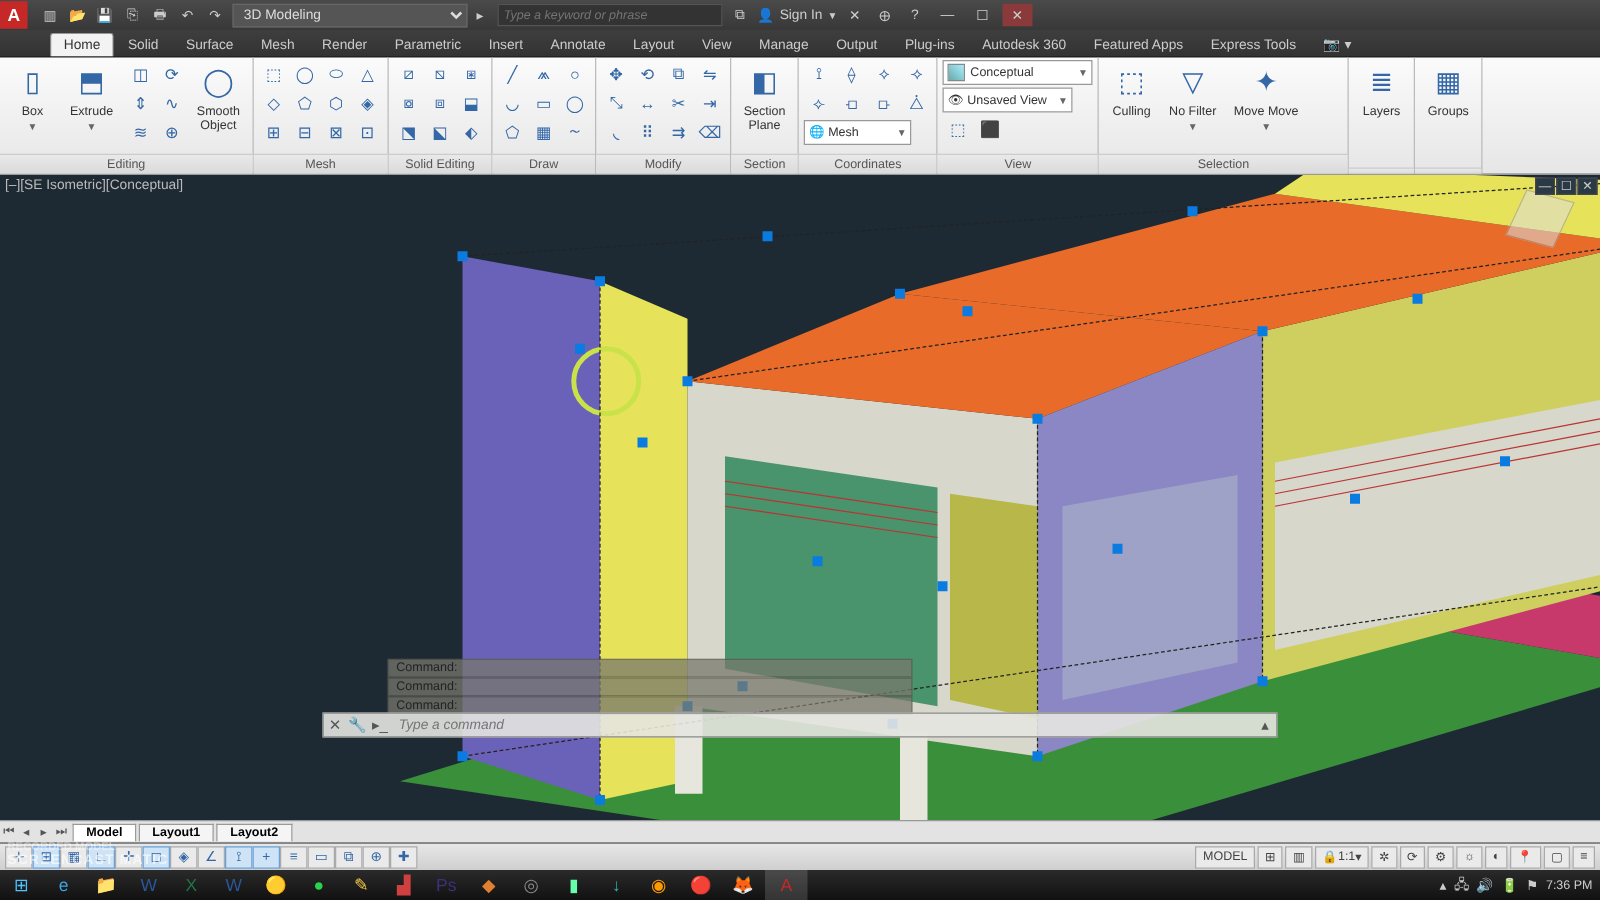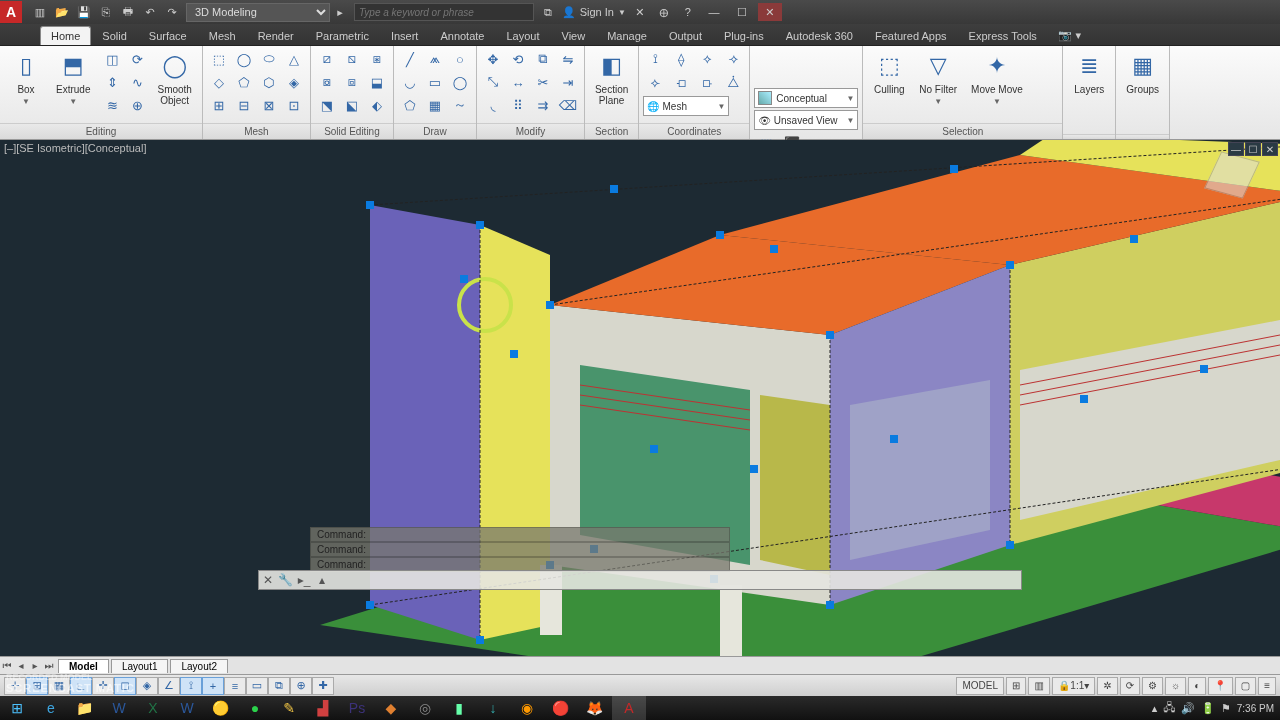--- a/index.html
+++ b/index.html
@@ -3,21 +3,21 @@
 <meta charset="utf-8">
 <style>
 * { margin: 0; padding: 0; box-sizing: border-box; font-family: "Segoe UI", Tahoma, sans-serif; }
 body { width: 1280px; height: 720px; overflow: hidden; background: #1a1a1a; position: relative; }
 
 
 .titlebar { height: 24px; background: linear-gradient(#4a4a4a,#383838); display: flex; align-items: center; color: #ddd; font-size: 11px; }
 .app-icon { width: 22px; height: 22px; background: #c62828; margin-right: 4px; display:flex;align-items:center;justify-content:center;color:#fff;font-weight:bold;font-size:14px;}
 .qat { display: flex; gap: 2px; padding: 0 4px; }
 .qat-btn { width: 20px; height: 20px; display:flex;align-items:center;justify-content:center; color:#ccc; cursor:pointer; }
-.ws-select { background:#555; color:#ddd; border:1px solid #666; font-size:11px; height:19px; padding:0 14px 0 4px; width:144px;}
+.ws-select { background:#555; color:#ddd; border:1px solid #666; font-size:11px; height:19px; padding:0 14px 0 4px; width:188px;}
 .title-text { flex:1; text-align:center; color:#eee; font-size:12px;}
 .title-right { display:flex; align-items:center; gap:4px; padding-right:4px;}
 .search-box { width:180px; height:18px; background:#333; border:1px solid #555; color:#888; font-size:10px; font-style:italic; padding-left:4px;}
 .signin { display:flex;align-items:center;gap:4px;color:#ccc;font-size:11px;}
 .win-btn { width:24px; height:18px; display:flex;align-items:center;justify-content:center;color:#ccc;font-size:11px;cursor:pointer;}
 .win-btn.close{ background:#8a3a3a;}
 
 
 .ribbon-tabs { height: 22px; background: linear-gradient(#3e3e3e,#333); display:flex; align-items:flex-end; padding-left:40px; border-bottom:1px solid #222;}
 .rtab { padding: 3px 10px; font-size:11px; color:#ccc; cursor:pointer; border:1px solid transparent; border-bottom:none;}
@@ -58,21 +58,21 @@
 
 .cmdhist{position:absolute; left:310px; bottom:84px; width:420px; z-index:4;}
 .cmdhist div{background:rgba(120,120,110,.75); color:#222; font-size:10px; padding:1px 6px; border:1px solid rgba(0,0,0,.2);}
 .cmdline{position:absolute; left:258px; right:258px; bottom:66px; height:20px; background:rgba(230,230,225,.9); border:1px solid #888; display:flex; align-items:center; font-size:11px; color:#666; z-index:4;}
 .cmdline .l{width:18px;text-align:center;color:#555;font-size:12px;cursor:pointer;}
 .cmdline input{flex:1;border:none;background:transparent;font-style:italic;font-size:11px;color:#777;padding-left:6px;outline:none;}
 
 
 .layout-tabs{ position:absolute; bottom:46px; left:0; right:0; height:18px; background:#e3e3e3; border-top:1px solid #999; display:flex; align-items:center; font-size:10px;}
 .layout-tabs .navb{width:14px;text-align:center;color:#555;cursor:pointer;}
-.ltab{padding:1px 10px; border:1px solid #999; border-bottom:none; margin-left:2px; background:#f5f5f5; cursor:pointer;}
+.ltab{padding:1px 10px; border:1px solid #999; border-bottom:none; margin-left:2px; background:#f5f5f5; cursor:pointer;font-weight:bold;}
 .ltab.active{background:#fff; font-weight:bold;}
 
 
 .statusbar{ position:absolute; bottom:24px; left:0; right:0; height:22px; background:linear-gradient(#e7e7e7,#cfcfcf); border-top:1px solid #999; display:flex; align-items:center; font-size:10px; color:#444;}
 .stat-left{display:flex; align-items:center; gap:0; padding-left:4px;}
 .sb{width:22px;height:18px;border:1px solid #aaa;background:#eaeaea;display:flex;align-items:center;justify-content:center;color:#3367a6;font-size:11px;cursor:pointer;}
 .sb.active{background:#cfe3f7;border-color:#6aa0d8;}
 .stat-right{margin-left:auto;display:flex;align-items:center;gap:2px;padding-right:4px;}
 .sr{height:18px;padding:0 5px;border:1px solid #aaa;background:#eaeaea;display:flex;align-items:center;cursor:pointer;font-size:10px;}
 
@@ -274,21 +274,21 @@
           </div>
         <div class="combo" style="width:86px;"><span>🌐</span>&nbsp;<span>Mesh</span><span class="dd">▼</span></div>
       </div>
     </div>
     <div class="panel-label">Coordinates</div>
   </div>
 
   <div class="panel">
     <div class="panel-body">
       <div class="stack">
-        <div class="combo" style="width:104px;margin-top:40px;">
+        <div class="combo" style="width:120px;">
             <div class="sw"></div>
             <span>Conceptual</span>
             <span class="dd">▼</span>
           </div>
         <div class="combo" style="width:104px;"><span>👁</span>&nbsp;<span>Unsaved View</span><span class="dd">▼</span></div>
         <div style="display:flex;gap:2px;">
             <div class="mini">⬚</div>
             <div class="mini">⬛</div>
           </div>
       </div>
@@ -430,20 +430,21 @@
 
   <div class="cmdhist">
     <div>Command:</div>
     <div>Command:</div>
     <div>Command:</div>
   </div>
   <div class="cmdline">
     <span class="l">✕</span>
     <span class="l">🔧</span>
     <span class="l">▸_</span>
+    <input placeholder="Type a command" style="">
     <span class="l">▴</span>
   </div>
 </div>
 
 <div class="layout-tabs">
   <span class="navb">⏮</span>
   <span class="navb">◂</span>
   <span class="navb">▸</span>
   <span class="navb">⏭</span>
   <div class="ltab active">Model</div>

